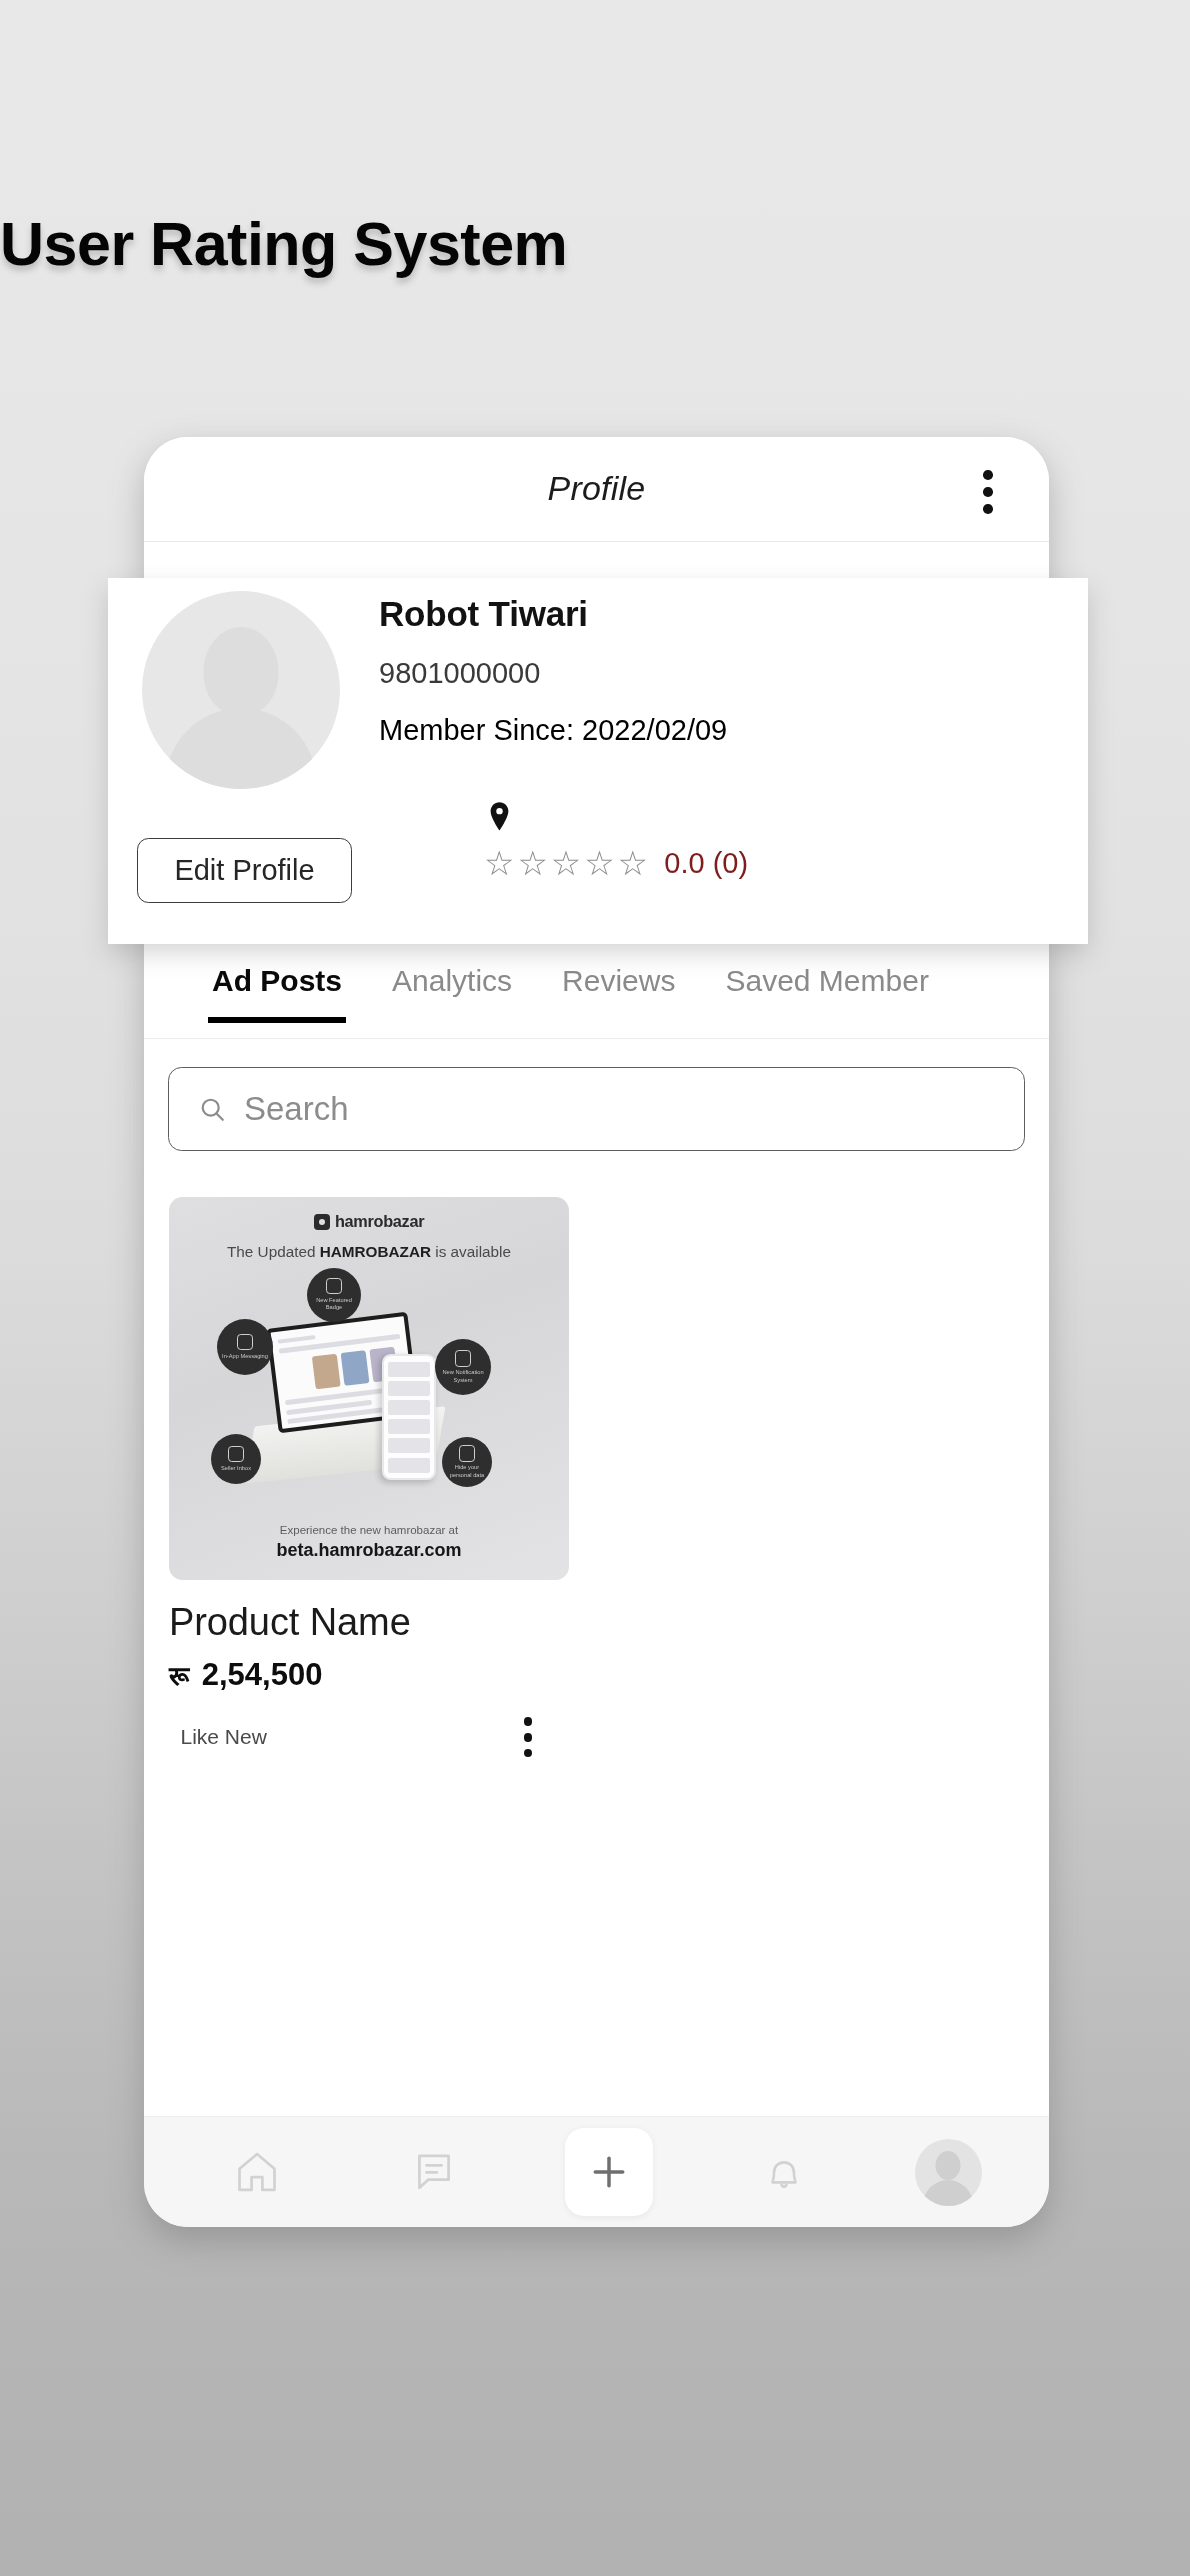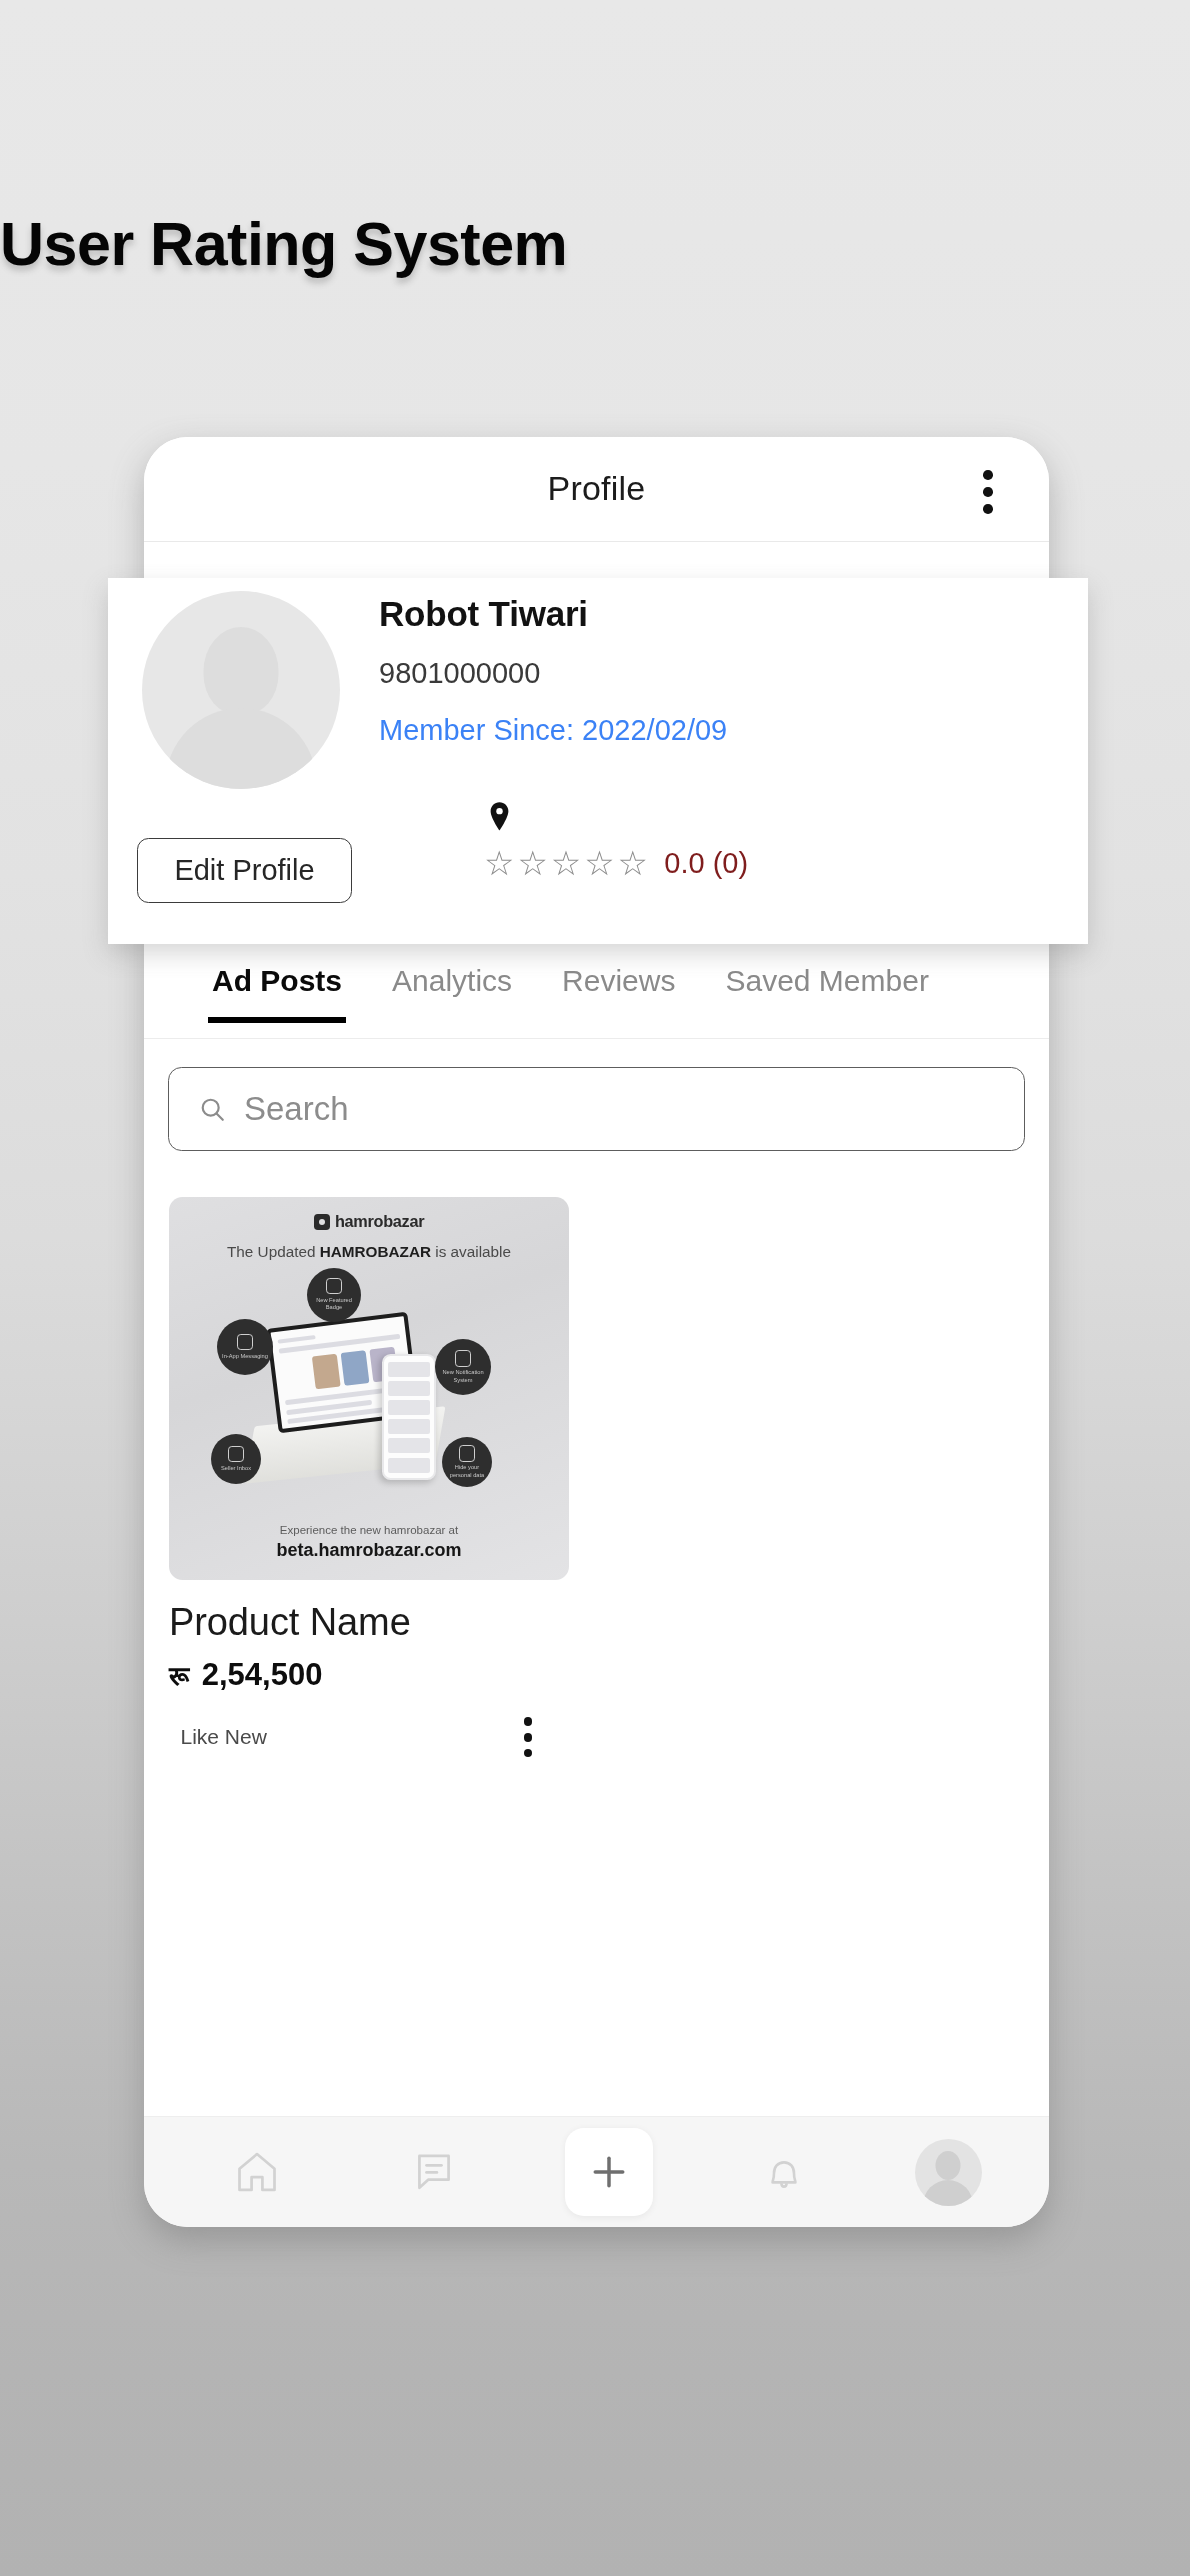--- a/index.html
+++ b/index.html
@@ -51,20 +51,21 @@
     box-shadow: 0 13.4px 33px rgba(110,110,110,0.42);
     overflow: hidden;
   }
 
   
   .appbar {
     position: relative;
     height: 105px;
     background: #ffffff;
     border-bottom: 1px solid #e9e9e9;
+    font-style: italic;
   }
   .appbar-title {
     position: absolute;
     left: 0; right: 0;
     top: 32px;
     text-align: center;
     font-size: 34px;
     color: #1c1c1c;
     letter-spacing: 0.2px;
   }
@@ -141,21 +142,21 @@
     letter-spacing: -0.2px;
   }
   .uphone {
     margin-top: 23px;
     font-size: 29px;
     color: #3a3a3a;
   }
   .umember {
     margin-top: 24px;
     font-size: 29px;
-    color: #3b82f6;
+    color: #000000;
   }
 
   .pin-icon {
     position: absolute;
     left: 379px;
     top: 223px;
   }
   .rating-row {
     position: absolute;
     left: 376px;

